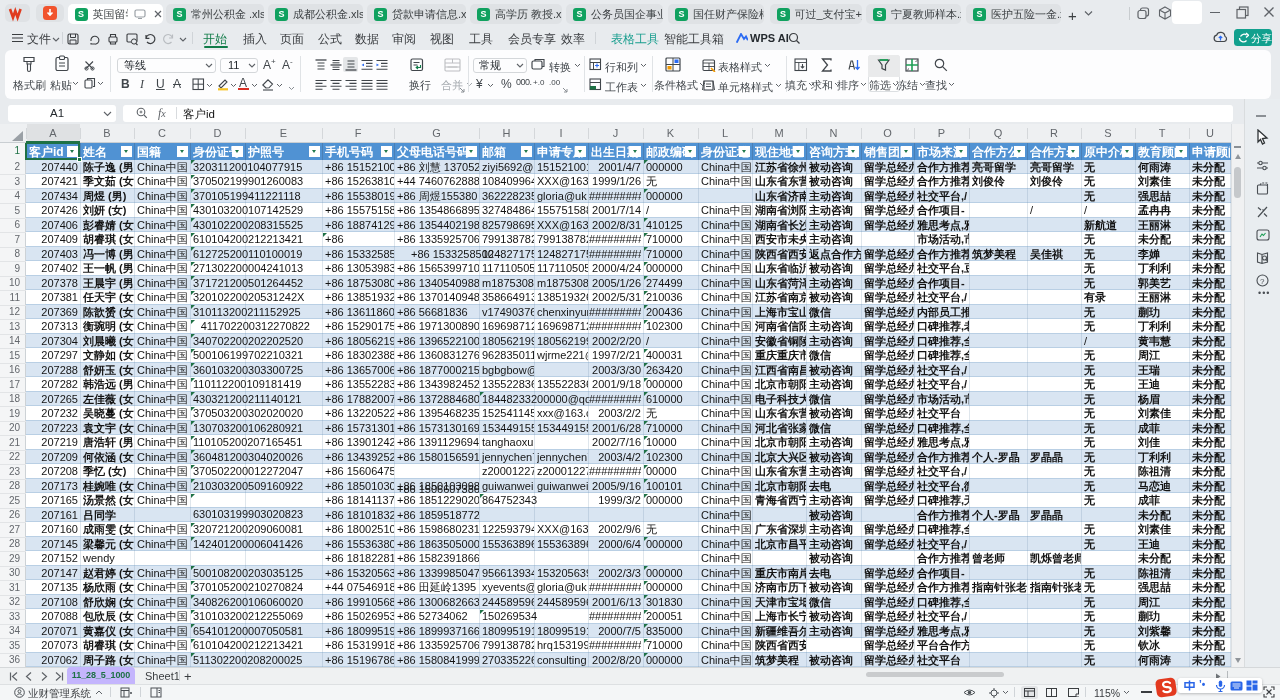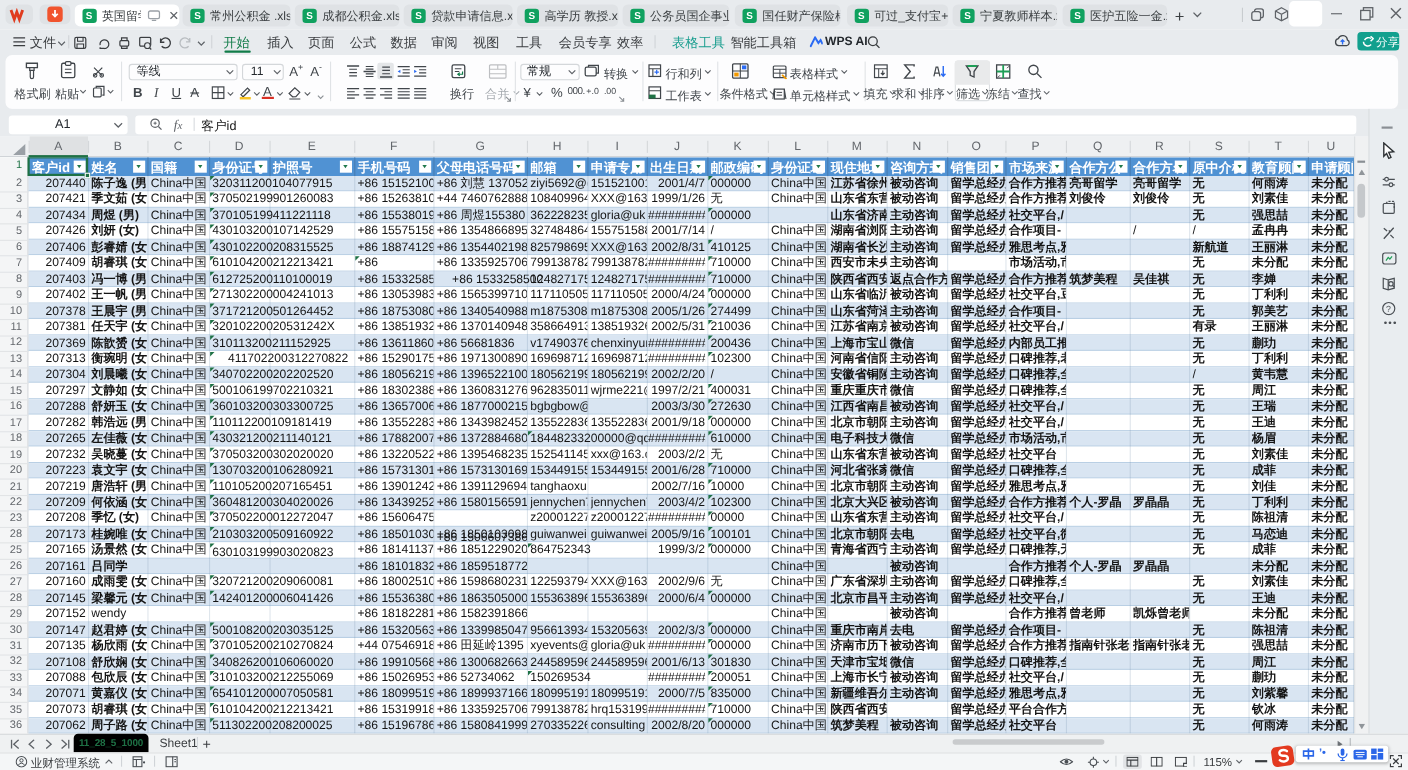--- a/index.html
+++ b/index.html
@@ -892,21 +892,21 @@
 <div class="cell" style="left:864px;top:161.5px;width:50px;text-align:left;font-weight:600">留学总经办</div>
 <div class="cell" style="left:917px;top:161.5px;width:52px;text-align:left;font-weight:600">内部员工推</div>
 <div class="cell" style="left:1084px;top:161.5px;width:51px;text-align:left;font-weight:600">无</div>
 <div class="cell" style="left:1138px;top:161.5px;width:51px;text-align:left;font-weight:600">蒯玏</div>
 <div class="cell" style="left:1192px;top:161.5px;width:50px;text-align:left;font-weight:600">未分配</div>
 <div class="tri" style="left:191px;top:162.0px"></div>
 <div class="tri" style="left:644px;top:162.0px"></div>
 <div class="cell" style="left:27px;top:176.0px;width:51px;text-align:right">207313</div>
 <div class="cell" style="left:83px;top:176.0px;width:51px;text-align:left;font-weight:600">衡琬明 (女</div>
 <div class="cell" style="left:137px;top:176.0px;width:53px;text-align:left">China中国</div>
-<div class="cell" style="left:197px;top:176.0px;width:130px;text-align:center">411702200312270822</div>
+<div class="cell" style="left:180px;top:176.0px;width:130px;text-align:right">411702200312270822</div>
 <div class="cell" style="left:325px;top:176.0px;width:69px;text-align:left">+86 15290175</div>
 <div class="cell" style="left:397px;top:176.0px;width:82px;text-align:left">+86 1971300890</div>
 <div class="cell" style="left:482px;top:176.0px;width:52px;text-align:left">169698712</div>
 <div class="cell" style="left:537px;top:176.0px;width:51px;text-align:left">169698712</div>
 <div class="cell" style="left:589px;top:176.0px;width:52px;text-align:right">#########</div>
 <div class="cell" style="left:646px;top:176.0px;width:52px;text-align:left">102300</div>
 <div class="cell" style="left:701px;top:176.0px;width:51px;text-align:left">China中国</div>
 <div class="cell" style="left:755px;top:176.0px;width:51px;text-align:left;font-weight:600">河南省信阳</div>
 <div class="cell" style="left:809px;top:176.0px;width:52px;text-align:left;font-weight:600">主动咨询</div>
 <div class="cell" style="left:864px;top:176.0px;width:50px;text-align:left;font-weight:600">留学总经办</div>
@@ -956,21 +956,21 @@
 <div class="tri" style="left:191px;top:205.5px"></div>
 <div class="tri" style="left:644px;top:205.5px"></div>
 <div class="cell" style="left:27px;top:219.5px;width:51px;text-align:right">207288</div>
 <div class="cell" style="left:83px;top:219.5px;width:51px;text-align:left;font-weight:600">舒妍玉 (女</div>
 <div class="cell" style="left:137px;top:219.5px;width:53px;text-align:left">China中国</div>
 <div class="cell" style="left:193px;top:219.5px;width:130px;text-align:left">360103200303300725</div>
 <div class="cell" style="left:325px;top:219.5px;width:69px;text-align:left">+86 13657006</div>
 <div class="cell" style="left:397px;top:219.5px;width:82px;text-align:left">+86 1877000215</div>
 <div class="cell" style="left:482px;top:219.5px;width:52px;text-align:left">bgbgbow@</div>
 <div class="cell" style="left:589px;top:219.5px;width:52px;text-align:right">2003/3/30</div>
-<div class="cell" style="left:646px;top:219.5px;width:52px;text-align:left">272630</div>
+<div class="cell" style="left:646px;top:219.5px;width:52px;text-align:left">263420</div>
 <div class="cell" style="left:701px;top:219.5px;width:51px;text-align:left">China中国</div>
 <div class="cell" style="left:755px;top:219.5px;width:51px;text-align:left;font-weight:600">江西省南昌</div>
 <div class="cell" style="left:809px;top:219.5px;width:52px;text-align:left;font-weight:600">被动咨询</div>
 <div class="cell" style="left:864px;top:219.5px;width:50px;text-align:left;font-weight:600">留学总经办</div>
 <div class="cell" style="left:917px;top:219.5px;width:52px;text-align:left;font-weight:600">社交平台,/</div>
 <div class="cell" style="left:1084px;top:219.5px;width:51px;text-align:left;font-weight:600">无</div>
 <div class="cell" style="left:1138px;top:219.5px;width:51px;text-align:left;font-weight:600">王瑞</div>
 <div class="cell" style="left:1192px;top:219.5px;width:50px;text-align:left;font-weight:600">未分配</div>
 <div class="tri" style="left:191px;top:220.0px"></div>
 <div class="tri" style="left:644px;top:220.0px"></div>
@@ -1130,21 +1130,21 @@
 <div class="cell" style="left:864px;top:335.5px;width:50px;text-align:left;font-weight:600">留学总经办</div>
 <div class="cell" style="left:917px;top:335.5px;width:52px;text-align:left;font-weight:600">社交平台,微</div>
 <div class="cell" style="left:1084px;top:335.5px;width:51px;text-align:left;font-weight:600">无</div>
 <div class="cell" style="left:1138px;top:335.5px;width:51px;text-align:left;font-weight:600">马恋迪</div>
 <div class="cell" style="left:1192px;top:335.5px;width:50px;text-align:left;font-weight:600">未分配</div>
 <div class="tri" style="left:191px;top:336.0px"></div>
 <div class="tri" style="left:644px;top:336.0px"></div>
 <div class="cell" style="left:27px;top:350.0px;width:51px;text-align:right">207165</div>
 <div class="cell" style="left:83px;top:350.0px;width:51px;text-align:left;font-weight:600">汤景然 (女</div>
 <div class="cell" style="left:137px;top:350.0px;width:53px;text-align:left">China中国</div>
-<div class="cell" style="left:193px;top:352px;width:130px;text-align:left">630103199903020823</div>
+<div class="cell" style="left:193px;top:364px;width:130px;text-align:left">630103199903020823</div>
 <div class="cell" style="left:325px;top:350.0px;width:69px;text-align:left">+86 18141137</div>
 <div class="cell" style="left:397px;top:350.0px;width:82px;text-align:left">+86 1851229020</div>
 <div class="cell" style="left:482px;top:350.0px;width:107px;text-align:left">864752343</div>
 <div class="cell" style="left:589px;top:350.0px;width:52px;text-align:right">1999/3/2</div>
 <div class="cell" style="left:646px;top:350.0px;width:52px;text-align:left">000000</div>
 <div class="cell" style="left:701px;top:350.0px;width:51px;text-align:left">China中国</div>
 <div class="cell" style="left:755px;top:350.0px;width:51px;text-align:left;font-weight:600">青海省西宁</div>
 <div class="cell" style="left:809px;top:350.0px;width:52px;text-align:left;font-weight:600">主动咨询</div>
 <div class="cell" style="left:864px;top:350.0px;width:50px;text-align:left;font-weight:600">留学总经办</div>
 <div class="cell" style="left:917px;top:350.0px;width:52px;text-align:left;font-weight:600">口碑推荐,无</div>
@@ -1229,21 +1229,21 @@
 <div class="cell" style="left:755px;top:422.5px;width:51px;text-align:left;font-weight:600">重庆市南岸</div>
 <div class="cell" style="left:809px;top:422.5px;width:52px;text-align:left;font-weight:600">去电</div>
 <div class="cell" style="left:864px;top:422.5px;width:50px;text-align:left;font-weight:600">留学总经办</div>
 <div class="cell" style="left:917px;top:422.5px;width:52px;text-align:left;font-weight:600">合作项目-</div>
 <div class="cell" style="left:1084px;top:422.5px;width:51px;text-align:left;font-weight:600">无</div>
 <div class="cell" style="left:1138px;top:422.5px;width:51px;text-align:left;font-weight:600">陈祖清</div>
 <div class="cell" style="left:1192px;top:422.5px;width:50px;text-align:left;font-weight:600">未分配</div>
 <div class="tri" style="left:191px;top:423.0px"></div>
 <div class="tri" style="left:644px;top:423.0px"></div>
 <div class="cell" style="left:27px;top:437.0px;width:51px;text-align:right">207135</div>
-<div class="cell" style="left:83px;top:437.0px;width:51px;text-align:right;font-weight:600">杨欣雨 (女</div>
+<div class="cell" style="left:83px;top:437.0px;width:51px;text-align:left;font-weight:600">杨欣雨 (女</div>
 <div class="cell" style="left:137px;top:437.0px;width:53px;text-align:left">China中国</div>
 <div class="cell" style="left:193px;top:437.0px;width:130px;text-align:left">370105200210270824</div>
 <div class="cell" style="left:325px;top:437.0px;width:69px;text-align:left">+44 07546918</div>
 <div class="cell" style="left:397px;top:437.0px;width:82px;text-align:left">+86 田延岭1395</div>
 <div class="cell" style="left:482px;top:437.0px;width:52px;text-align:left">xyevents@</div>
 <div class="cell" style="left:537px;top:437.0px;width:51px;text-align:left">gloria@uk</div>
 <div class="cell" style="left:589px;top:437.0px;width:52px;text-align:right">#########</div>
 <div class="cell" style="left:646px;top:437.0px;width:52px;text-align:left">000000</div>
 <div class="cell" style="left:701px;top:437.0px;width:51px;text-align:left">China中国</div>
 <div class="cell" style="left:755px;top:437.0px;width:51px;text-align:left;font-weight:600">济南市历下</div>
@@ -1404,21 +1404,21 @@
   </svg>
 <svg class="ab" style="left:25px;top:671.5px" width="7" height="9" stroke="#5f6368" fill="none" stroke-width="1.2">
     <path d="M6 0.5 L1.5 4.5 L6 8.5"></path>
   </svg>
 <svg class="ab" style="left:41px;top:671.5px" width="7" height="9" stroke="#5f6368" fill="none" stroke-width="1.2">
     <path d="M1 0.5 L5.5 4.5 L1 8.5"></path>
   </svg>
 <svg class="ab" style="left:55px;top:671.5px" width="9" height="9" stroke="#5f6368" fill="none" stroke-width="1.2">
     <path d="M7.5 0.5 v8 M1 0.5 L5.5 4.5 L1 8.5"></path>
   </svg>
-<div class="ab" style="left:67px;top:667px;width:68px;height:17px;background:#000000;border-radius:4px 4px 0 0;font-size:9px;font-weight:bold;letter-spacing:-0.1px;color:#1e7145;text-align:center;line-height:17px">11_28_5_1000</div>
+<div class="ab" style="left:67px;top:667px;width:68px;height:17px;background:#c4b5fd;border-radius:4px 4px 0 0;font-size:9px;font-weight:bold;letter-spacing:-0.1px;color:#1e7145;text-align:center;line-height:17px">11_28_5_1000</div>
 <div class="ab" style="left:145px;top:670px;font-size:11px;color:#3a3d40">Sheet1</div>
 <div class="ab" style="left:179px;top:670px;width:1px;height:11px;background:#d0d4d8"></div>
 <div class="ab" style="left:184px;top:668.5px;font-size:13px;color:#3a3d40">+</div>
 <div class="ab" style="left:866px;top:671.5px;width:138px;height:5.5px;background:#c9cbcd;border-radius:3px"></div>
 <svg class="ab" style="left:1215px;top:672.5px" width="6" height="7">
     <path d="M1 0.5 L5.5 3.5 L1 6.5 Z" fill="#6f7478"></path>
   </svg>
 <div class="ab" style="left:1227px;top:671px;width:1px;height:9px;background:#b5b9bc"></div>
 <div class="ab" style="left:0;top:684px;width:1280px;height:16px;background:#f4f6f7;border-top:1px solid #dde0e2"></div>
 <svg class="ab" style="left:14px;top:687px" width="11" height="11">

